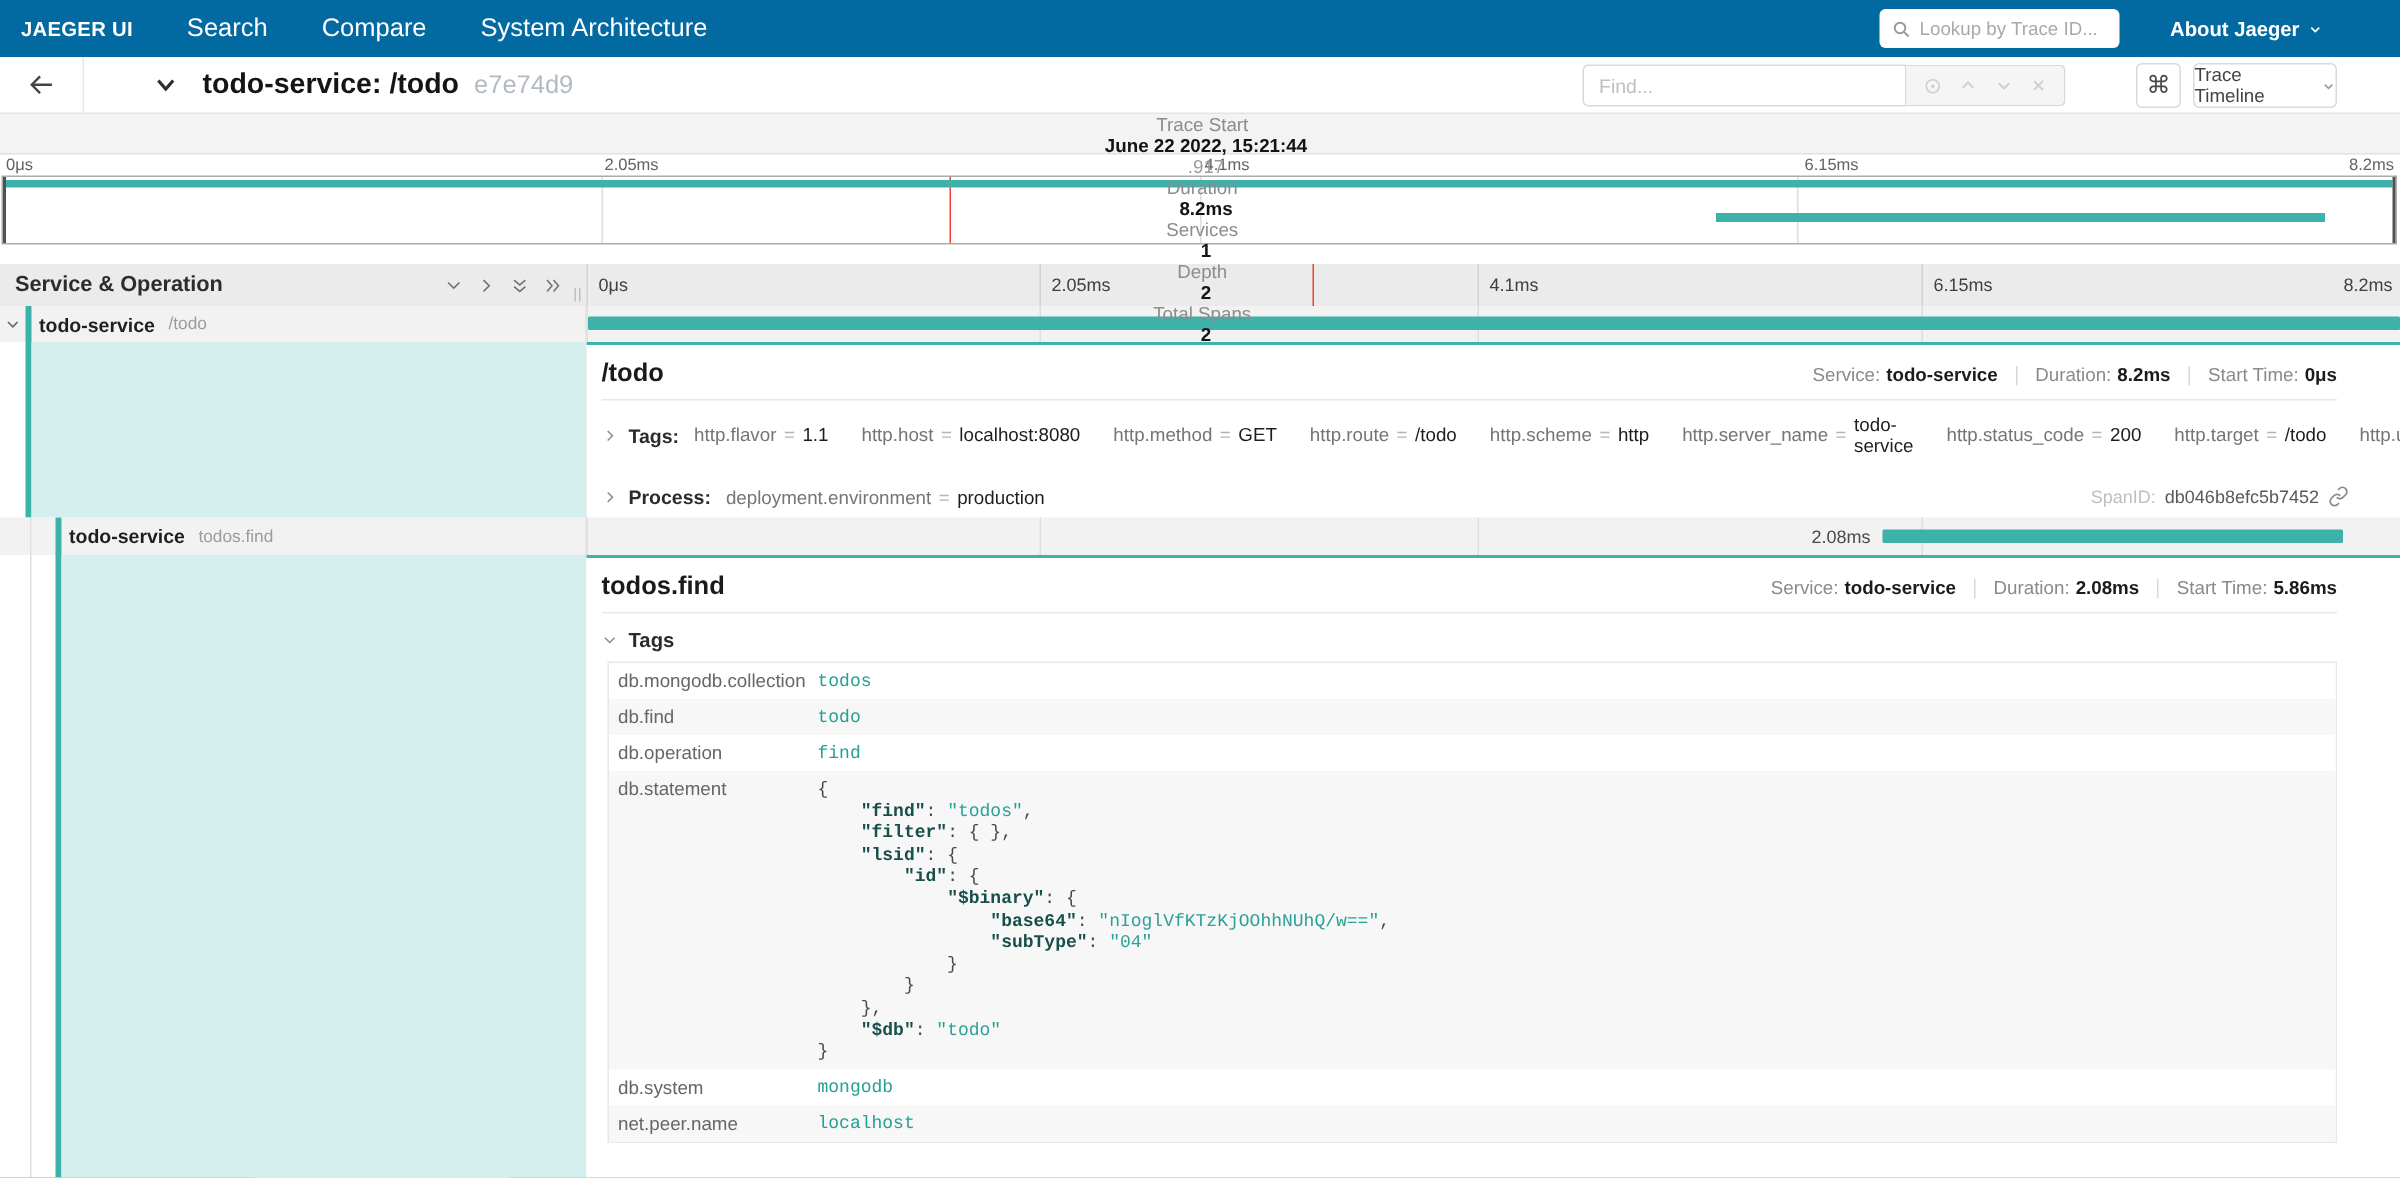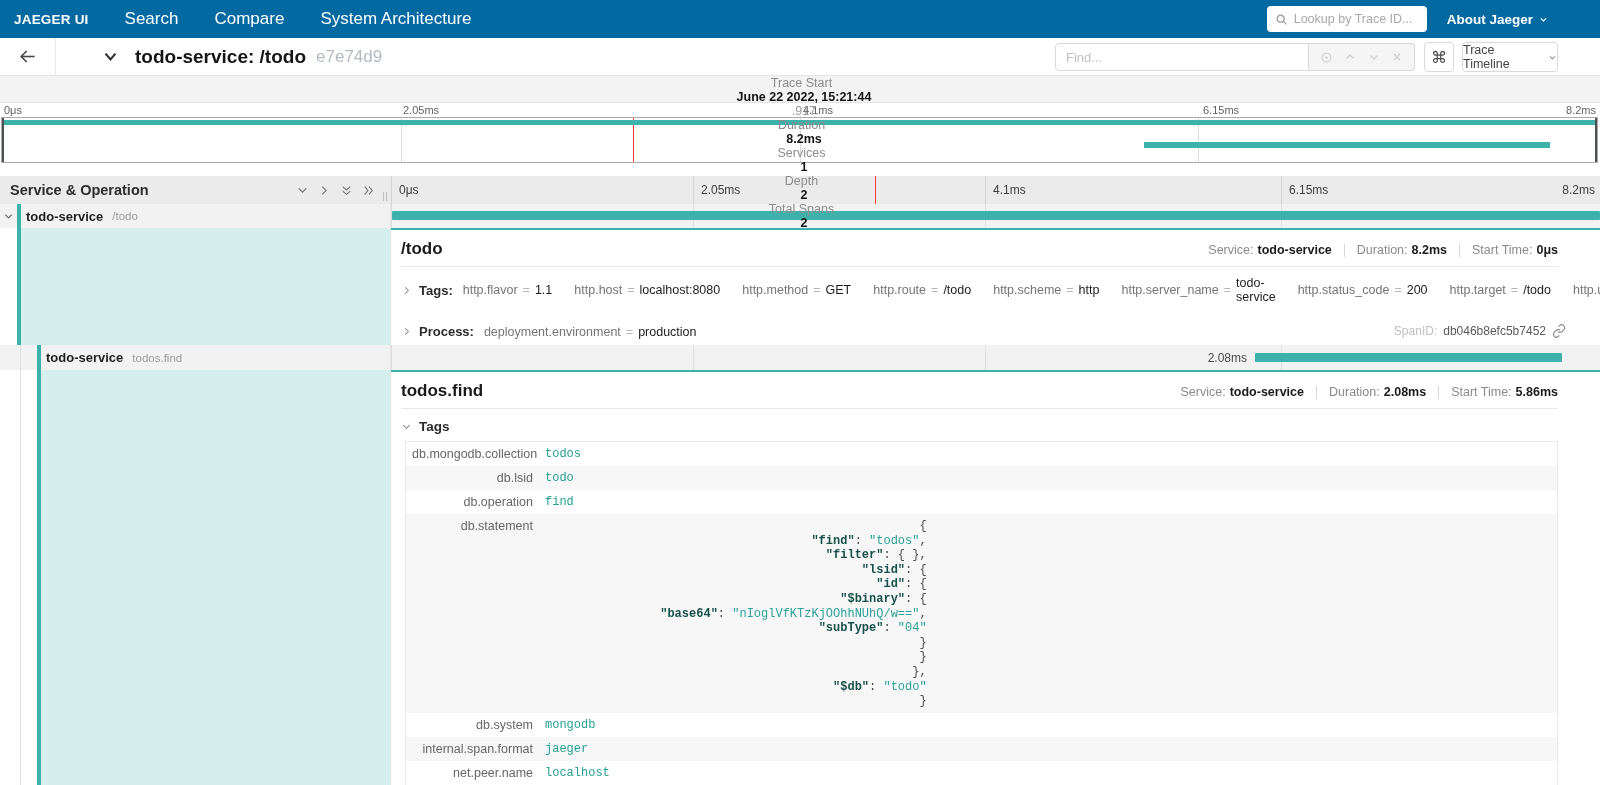--- a/index.html
+++ b/index.html
@@ -5,39 +5,39 @@
   * { margin:0; padding:0; box-sizing:border-box; }
   body { background:#888; font-family:"Liberation Sans", sans-serif; }
   .frame { position:relative; width:1600px; height:785px; background:#fff; overflow:hidden;
            font-family:"Liberation Sans", sans-serif; }
 
   
   .nav { position:absolute; top:0; left:0; right:0; height:38px; background:#0369a1;
          display:flex; align-items:center; color:#fff; z-index:40; }
   .nav-brand { font-weight:700; font-size:13.5px; margin-left:14px; letter-spacing:.2px; }
   .nav-item  { font-size:17px; margin-left:36px; cursor:pointer; }
-  .nav-right { margin-left:auto; display:flex; align-items:center; margin-right:52px; gap:20px; }
+  .nav-right { margin-left:auto; display:flex; align-items:center; margin-right:52px; gap:34px; }
   .lookup { width:160px; height:26px; background:#fff; border-radius:4px; display:flex;
             align-items:center; padding:0 8px; gap:6px; }
   .lookup svg { flex:none; }
   .lookup input { border:none; outline:none; width:100%; font-size:12.5px; color:#555;
                   font-family:"Liberation Sans", sans-serif; }
   .lookup input::placeholder { color:#a9a9a9; }
   .about { font-size:13.5px; font-weight:700; display:flex; align-items:center; gap:6px; }
 
   
   .thead { position:absolute; top:38px; left:0; right:0; height:38px; background:#fff;
            border-bottom:1px solid #e4e4e4; display:flex; align-items:center; z-index:39; }
   .back { width:56px; height:100%; border-right:1px solid #e8e8e8; display:flex;
           align-items:center; justify-content:center; color:#444; cursor:pointer; }
   .t-chev { margin-left:46px; display:flex; color:#2f2f2f; cursor:pointer; }
   .t-title { font-size:19px; font-weight:700; color:#151515; margin-left:16px; }
   .t-id { font-size:17px; color:#b3bac2; margin-left:10px; }
   .find-wrap { position:absolute; left:1055px; top:5px; display:flex; }
-  .find-input { width:254px; height:28px; border:1px solid #d9d9d9; border-radius:4px 0 0 4px;
+  .find-input { width:216px; height:28px; border:1px solid #d9d9d9; border-radius:4px 0 0 4px;
                 padding:0 10px; font-size:13px; color:#7f1d1d; outline:none;
                 font-family:"Liberation Sans", sans-serif; }
   .find-input::placeholder { color:#bfbfbf; }
   .find-ctrls { width:106px; height:28px; border:1px solid #d9d9d9; border-left:none;
                 border-radius:0 4px 4px 0; background:#f5f5f5; display:flex; align-items:center;
                 justify-content:space-evenly; color:#cfcfcf; }
   .cmd-btn { position:absolute; left:1424px; top:4px; width:30px; height:30px;
              border:1px solid #d9d9d9; border-radius:4px; background:#fff; display:flex;
              align-items:center; justify-content:center; font-size:16px; color:#4a4a4a; cursor:pointer; }
   .view-sel { position:absolute; left:1462px; top:4px; width:96px; height:30px;
@@ -112,21 +112,21 @@
   .chip .v { color:#1d1d1d; }
   .chip-sep { width:1px; height:14px; background:#ddd; margin:0 11px; }
   .spanid-line { position:absolute; right:34px; bottom:7px; display:flex; align-items:center;
                  gap:6px; font-size:12px; }
   .spanid-line .lab { color:#bfbfbf; }
   .spanid-line .val { color:#595959; }
   .spanid-line svg { color:#8c8c8c; cursor:pointer; }
 
   
   .kv-table { margin:7px 0 0 4px; width:1153px; border:1px solid #e8e8e8; font-size:12.5px; }
-  .kv-row { display:flex; align-items:flex-start; min-height:24px; background:#fff;text-align:right; }
+  .kv-row { display:flex; align-items:flex-start; min-height:24px; background:#fff; }
   .kv-row:nth-child(even) { background:#f7f7f7; }
   .kv-key { flex:none; width:133px; color:#666; padding:5px 6px 4px 6px; }
   .kv-val { font-family:"Liberation Mono", monospace; font-size:12px; color:#25a093;
             padding:5px 8px 4px 6px; }
   .kv-val pre { font-family:"Liberation Mono", monospace; font-size:12px; line-height:14.6px;
                 color:#4a4a4a; white-space:pre; }
   .jk { font-weight:700; color:#17504b; }
   .js { color:#2aa198; }
 
   svg.ic { display:block; }
@@ -453,21 +453,21 @@
         </span>
       <span class="acc-label" style="font-size:13.5px">Tags</span>
     </div>
 
     <div class="kv-table">
       <div class="kv-row">
         <div class="kv-key">db.mongodb.collection</div>
         <div class="kv-val">todos</div>
       </div>
       <div class="kv-row">
-        <div class="kv-key">db.lsid</div>
+        <div class="kv-key">db.find</div>
         <div class="kv-val">todo</div>
       </div>
       <div class="kv-row">
         <div class="kv-key">db.operation</div>
         <div class="kv-val">find</div>
       </div>
       <div class="kv-row">
         <div class="kv-key">db.statement</div>
         <div class="kv-val">
             <pre>{
@@ -483,23 +483,19 @@
     },
     <span class="jk">"$db"</span>: <span class="js">"todo"</span>
 }</pre>
           </div>
       </div>
       <div class="kv-row">
         <div class="kv-key">db.system</div>
         <div class="kv-val">mongodb</div>
       </div>
       <div class="kv-row">
-        <div class="kv-key">internal.span.format</div>
-        <div class="kv-val">jaeger</div>
-      </div>
-      <div class="kv-row">
         <div class="kv-key">net.peer.name</div>
         <div class="kv-val">localhost</div>
       </div>
     </div>
   </div>
 
 </div>
 
 </body></html>

